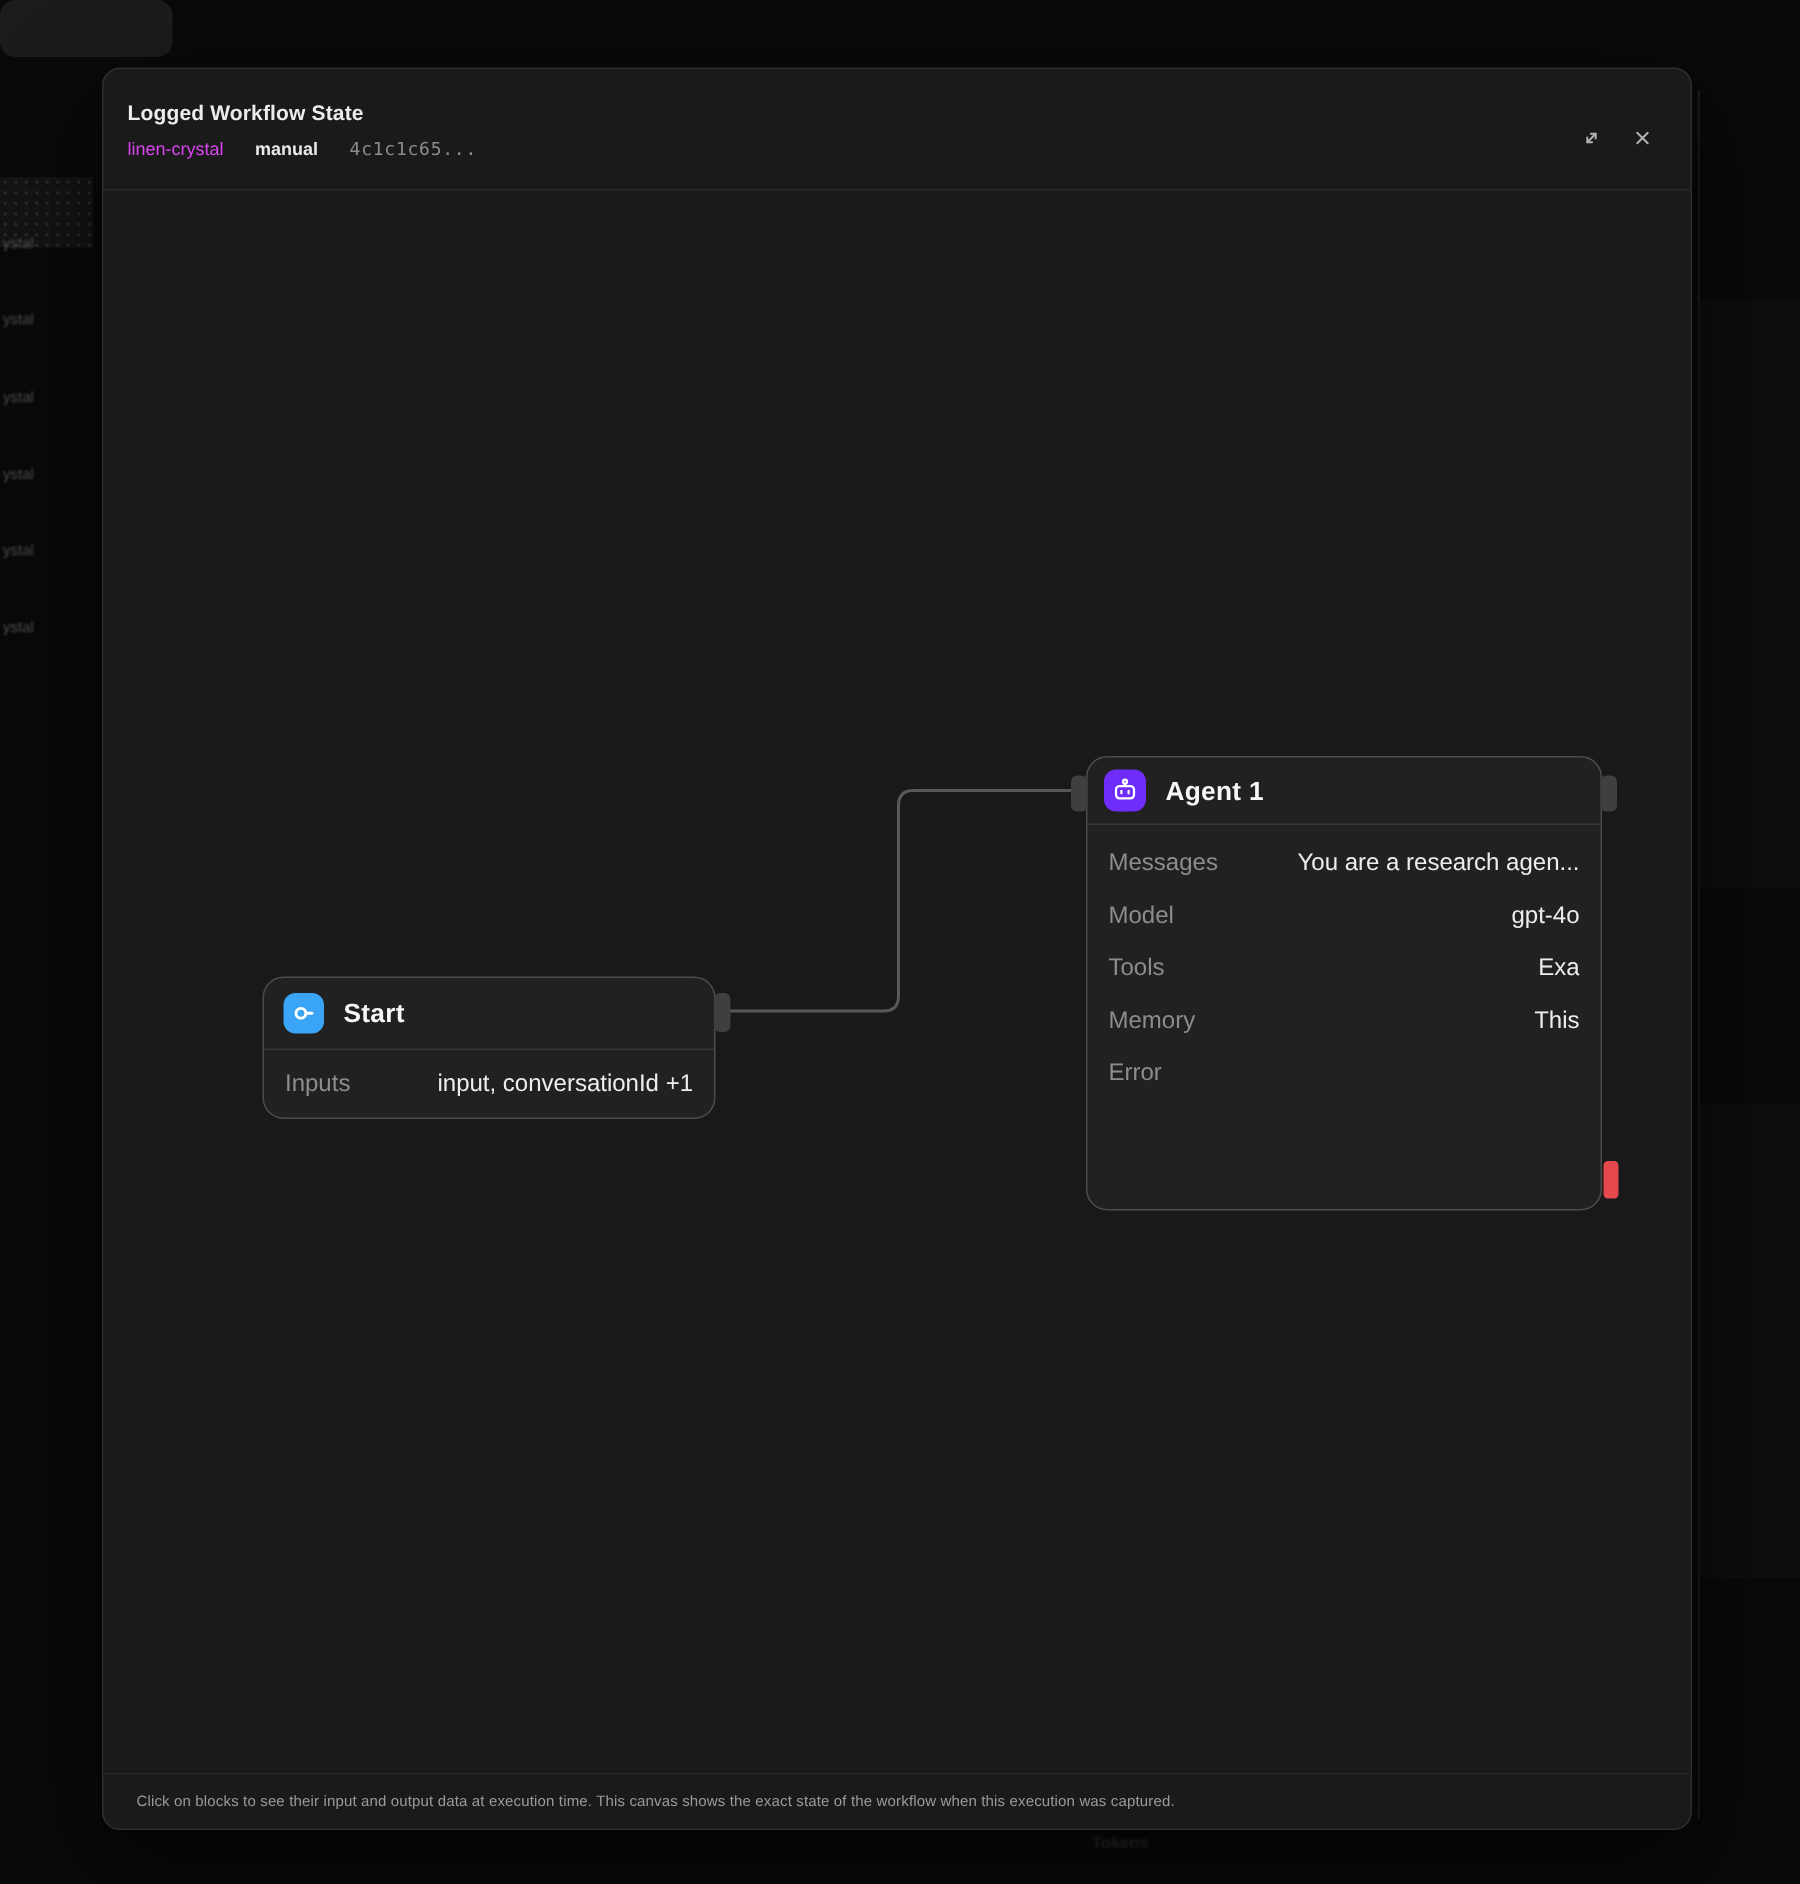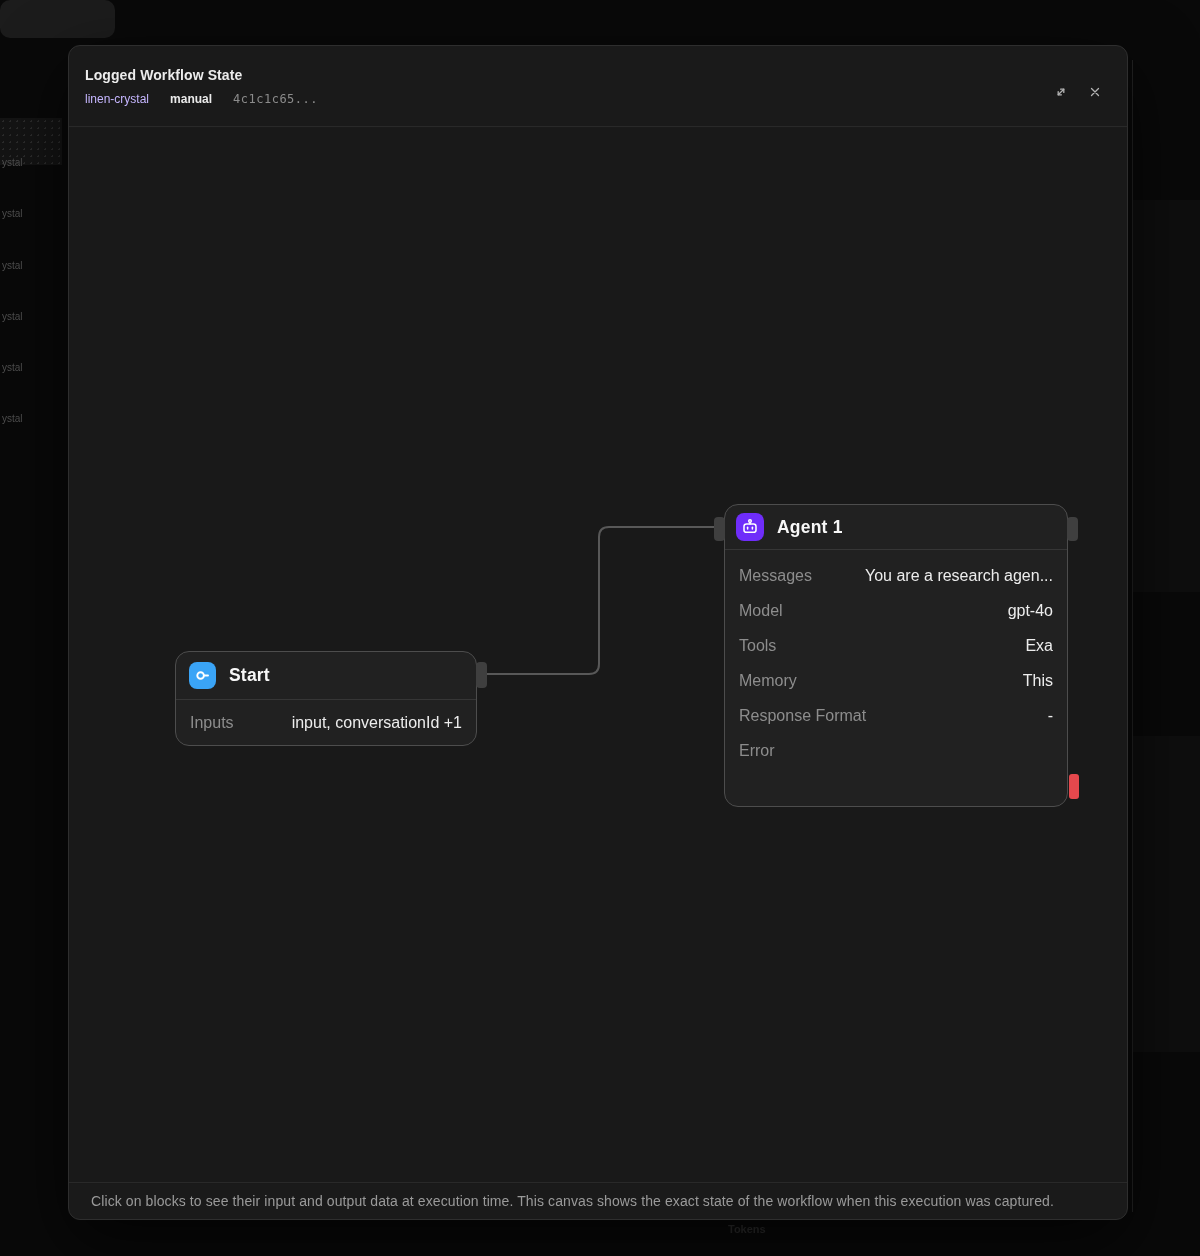--- a/index.html
+++ b/index.html
@@ -52,21 +52,21 @@
     border-bottom: 1px solid #292929;
   }
   .modal-title {
     position: absolute; left: 16px; top: 21px;
     font-size: 14px; font-weight: 700; color: #ececec; letter-spacing: 0.1px;
   }
   .modal-meta {
     position: absolute; left: 16px; top: 46px;
     display: flex; align-items: center; gap: 21px;
   }
-  .meta-name { font-size: 12px; color: #c4b5fd; }
+  .meta-name { font-size: 12px; color: #d946ef; }
   .meta-trigger { font-size: 12px; font-weight: 700; color: #eaeaea; }
   .meta-id { font-size: 12px; color: #8c8c8c; font-family: "DejaVu Sans Mono", monospace; letter-spacing: 0.5px; }
   .header-btn {
     position: absolute; top: 34px; width: 24px; height: 24px;
     display: flex; align-items: center; justify-content: center;
     background: transparent; border: none; cursor: pointer; border-radius: 5px;
   }
   .header-btn svg { display: block; }
   .btn-expand { right: 54px; }
   .btn-close { right: 20px; }
@@ -127,21 +127,21 @@
     background: #e5484d; border-radius: 3px;
   }
 
   
   .modal-footer {
     position: absolute; left: 0; bottom: 0; width: 100%; height: 37px;
     border-top: 1px solid #292929;
     display: flex; align-items: center; padding-left: 22px;
     border-radius: 0 0 12px 12px;
   }
-  .footer-note { font-size: 14px; color: #9a9a9a; letter-spacing: 0.1px; }
+  .footer-note { font-size: 10px; color: #9a9a9a; letter-spacing: 0.1px; }
 </style>
 </head>
 <body>
 
 <div class="bg-tab"></div>
 <div class="bg-sidebar-selected"></div>
 <div class="bg-side-item" style="top:133px">ystal</div>
 <div class="bg-side-item" style="top:184px">ystal</div>
 <div class="bg-side-item" style="top:236px">ystal</div>
 <div class="bg-side-item" style="top:287px">ystal</div>
@@ -229,24 +229,20 @@
         </div>
         <div class="node-row">
           <span class="row-label">Tools</span>
           <span class="row-value">Exa</span>
         </div>
         <div class="node-row">
           <span class="row-label">Memory</span>
           <span class="row-value">This</span>
         </div>
         <div class="node-row">
-          <span class="row-label">Response Format</span>
-          <span class="row-value">-</span>
-        </div>
-        <div class="node-row">
           <span class="row-label">Error</span>
           <span class="row-value"></span>
         </div>
       </div>
     </div>
 
   </div>
 
   <div class="modal-footer">
     <span class="footer-note">Click on blocks to see their input and output data at execution time. This canvas shows the exact state of the workflow when this execution was captured.</span>

